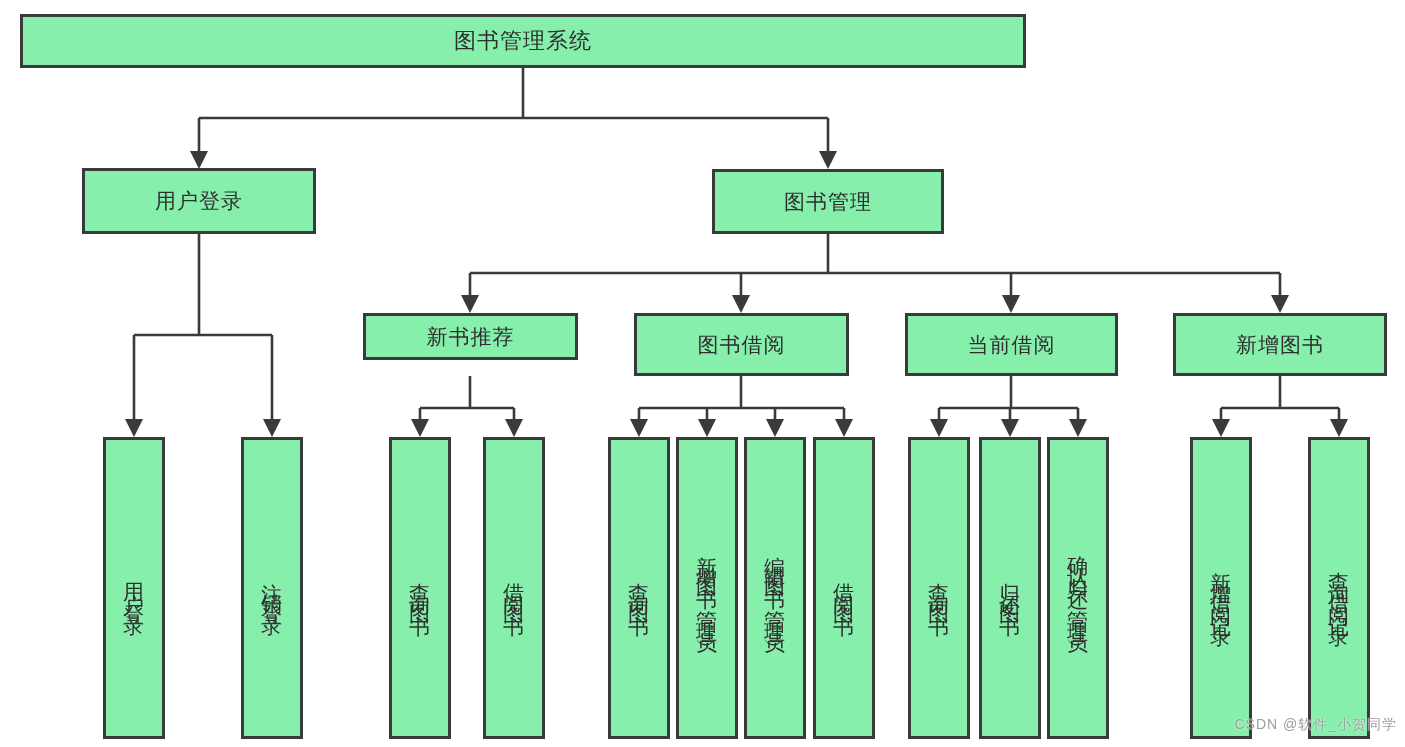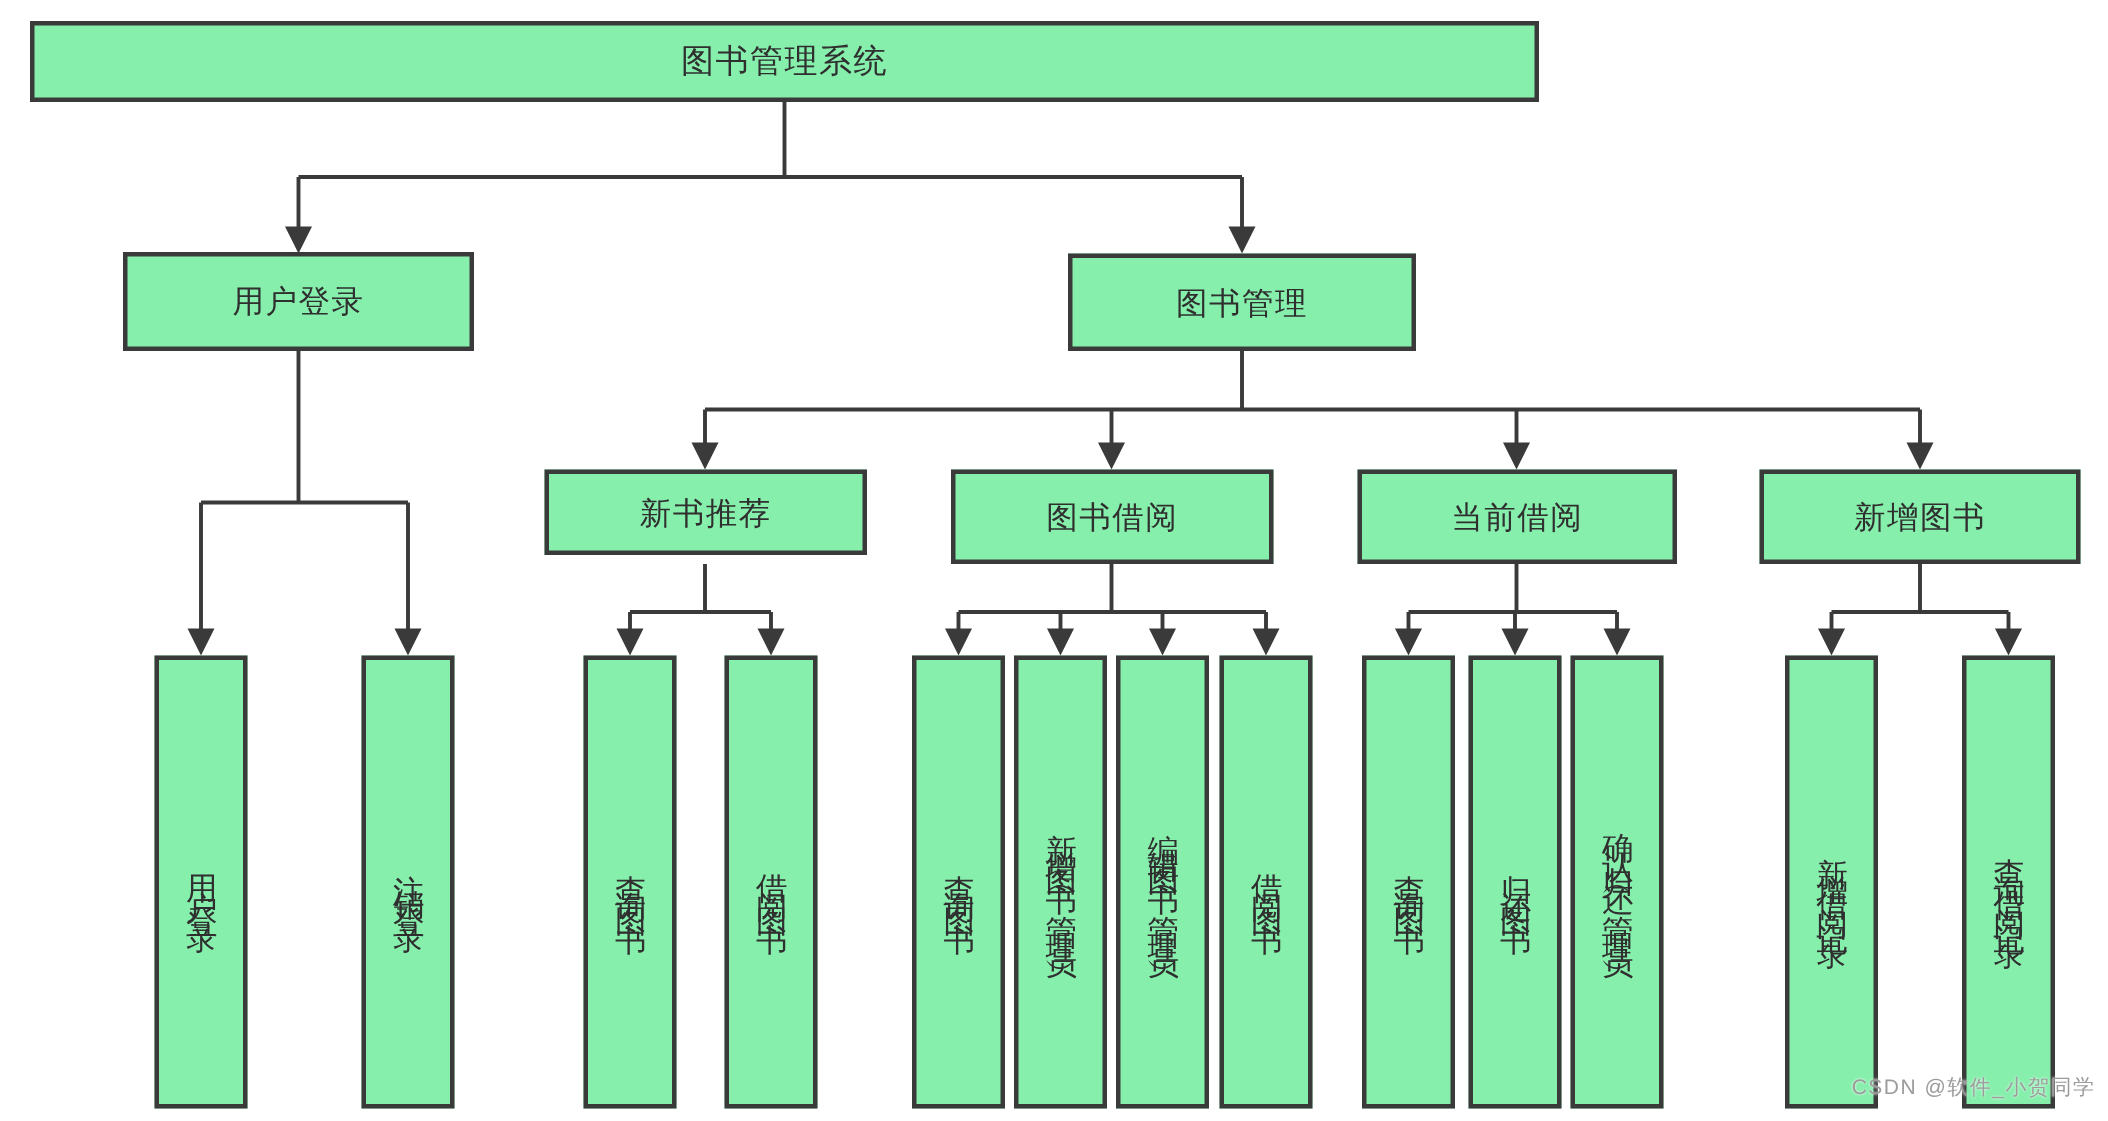--- a/index.html
+++ b/index.html
@@ -69,21 +69,21 @@
     <span>图书管理系统</span>
   </div>
 
   <div class="node" style="left:82px;top:168px;width:234px;height:66px">
     <span>用户登录</span>
   </div>
   <div class="node" style="left:712px;top:169px;width:232px;height:65px">
     <span>图书管理</span>
   </div>
 
-  <div class="node" style="left:363px;top:313px;width:215px;height:57px">
+  <div class="node" style="left:363px;top:313px;width:215px;height:47px">
     <span>新书推荐</span>
   </div>
   <div class="node" style="left:634px;top:313px;width:215px;height:63px">
     <span>图书借阅</span>
   </div>
   <div class="node" style="left:905px;top:313px;width:213px;height:63px">
     <span>当前借阅</span>
   </div>
   <div class="node" style="left:1173px;top:313px;width:214px;height:63px">
     <span>新增图书</span>

